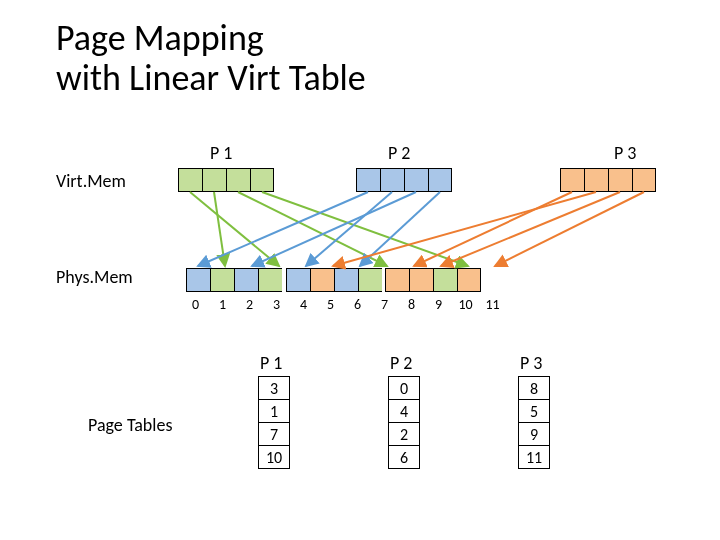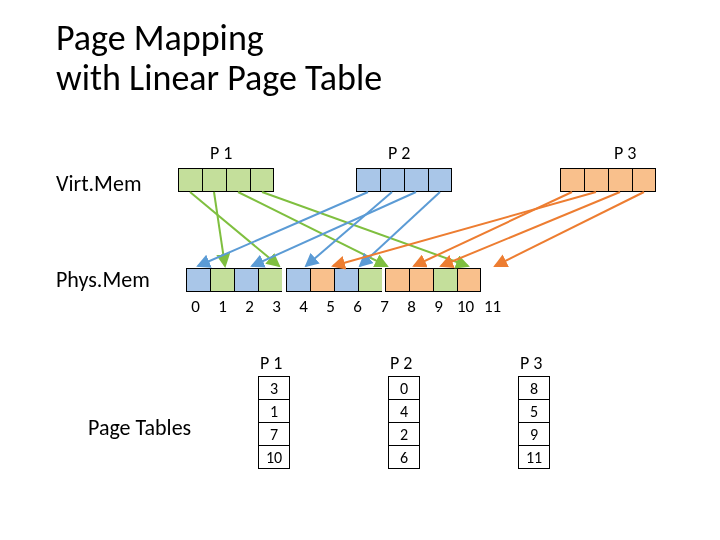--- a/index.html
+++ b/index.html
@@ -1,47 +1,47 @@
 <!DOCTYPE html>
 <html><head>
 <meta charset="utf-8">
 <style>
   html,body{margin:0;padding:0;width:720px;height:540px;background:#fff;font-family:"Segoe UI",Calibri,Arial,sans-serif;color:#000}
   .slide{position:relative;width:720px;height:400px}
   .title{position:absolute;left:56px;top:18px;font-size:36px;line-height:1.12;font-weight:400}
-  .lbl{position:absolute;font-size:22px}
+  .lbl{position:absolute;font-size:18px}
   .virt-lbl{left:56px;top:170px}
   .phys-lbl{left:56px;top:266px}
   .pt-lbl{left:88px;top:414px}
 
   .row{position:absolute;height:24px}
   .cell{display:inline-block;width:24px;height:24px;box-sizing:border-box;border:1.5px solid #000;border-right:none;vertical-align:top}
   .cell:last-child{border-right:1.5px solid #000}
   .g{background:#c4df9b}
   .b{background:#a9c6e8}
   .o{background:#f9c08c}
 
-  .num-row{position:absolute;height:20px;font-size:17px}
+  .num-row{position:absolute;height:20px;font-size:14px}
   .num{display:inline-block;width:27px;text-align:center}
 
   .proc-lbl{position:absolute;font-size:18px}
 
   .table{position:absolute;border-collapse:collapse}
   .table td{border:1.5px solid #000;width:30px;height:22px;text-align:center;font-size:16px;padding:0}
   .pt-hdr{position:absolute;font-size:18px}
 
   svg.arrows{position:absolute;left:0;top:0;width:720px;height:540px;pointer-events:none}
 </style>
 </head>
 <body>
 <div class="slide">
 
 <div class="title">
   <span>Page Mapping</span><br>
-  <span>with Linear Page Table</span>
+  <span>with Linear Virt Table</span>
 </div>
 
 <div class="lbl virt-lbl">Virt.Mem</div>
 <div class="lbl phys-lbl">Phys.Mem</div>
 <div class="lbl pt-lbl">Page Tables</div>
 
 <div class="proc-lbl" style="left:210px;top:142px">P 1</div>
 <div class="proc-lbl" style="left:388px;top:142px">P 2</div>
 <div class="proc-lbl" style="left:614px;top:142px">P 3</div>
 

